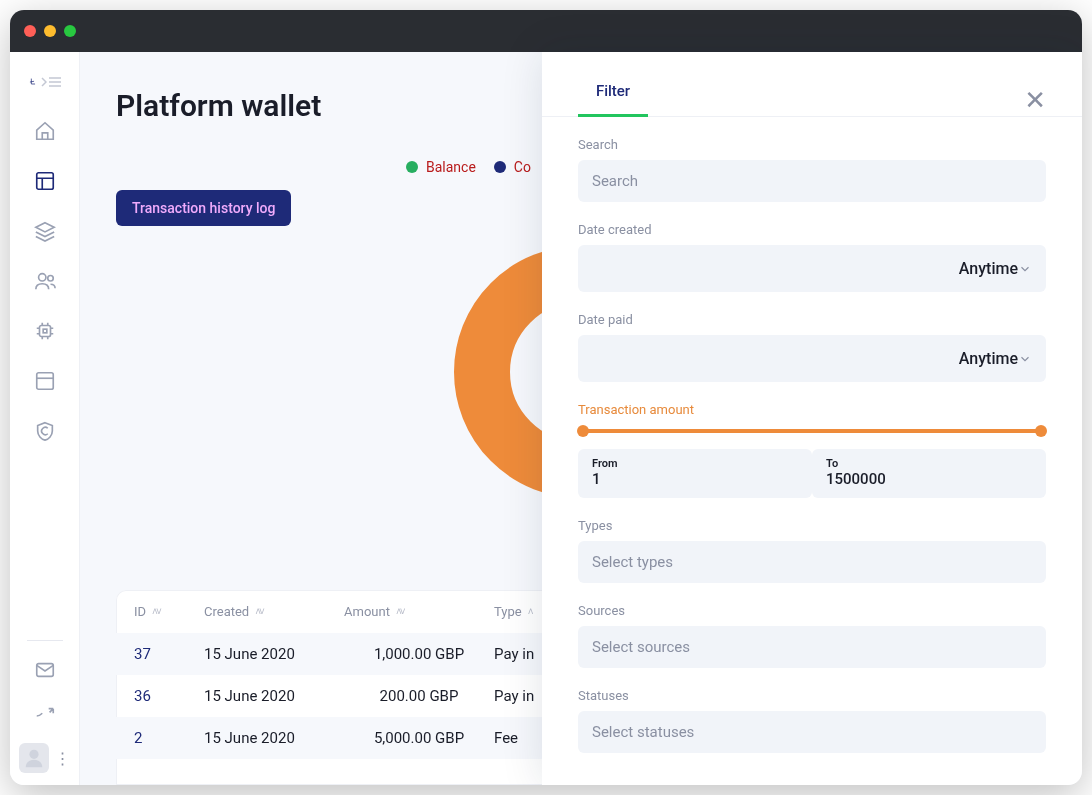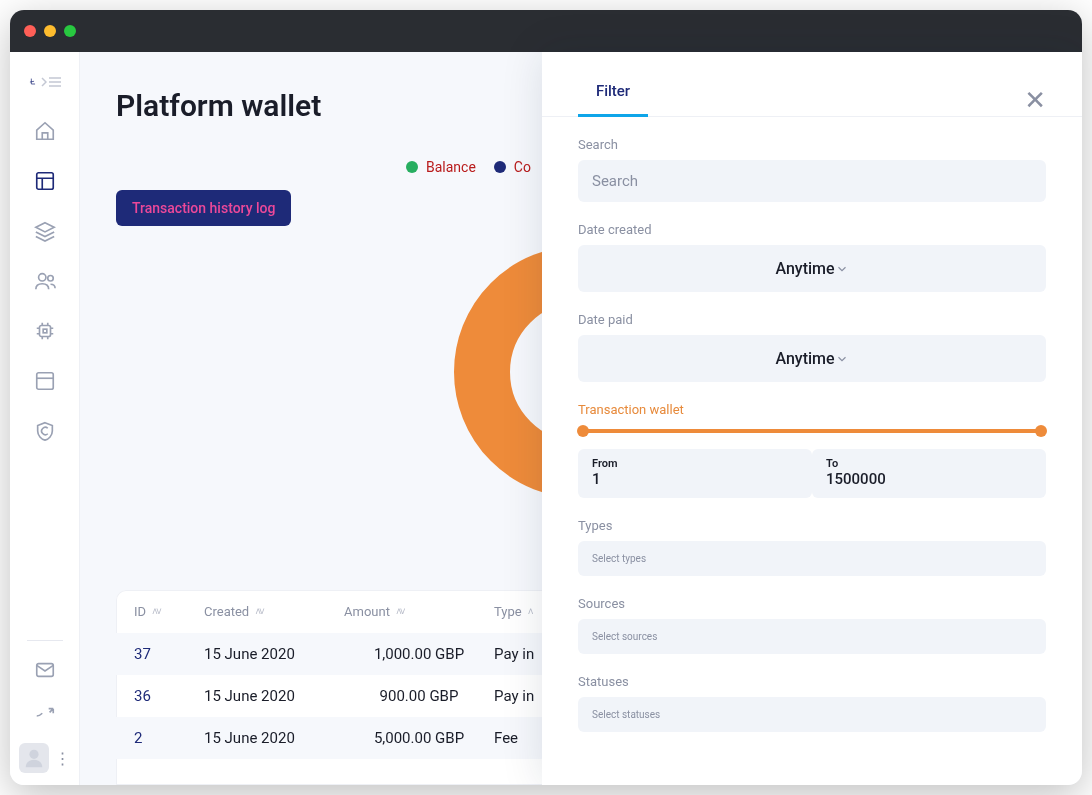--- a/index.html
+++ b/index.html
@@ -42,21 +42,21 @@
   .main { flex: 1; position: relative; padding: 36px 36px 0 36px; }
   .page-title { font-size: 30px; font-weight: 600; color: #1a1d29; margin-bottom: 36px; }
 
   .legend { display:flex; gap: 18px; align-items:center; margin-left: 290px; margin-bottom: 12px; }
   .legend-item { display:flex; align-items:center; gap:8px; font-size:14px; color:#b91c1c; }
   .legend-dot { width:12px; height:12px; border-radius:50%; }
 
   .thl-btn {
     position: absolute;
     top: 138px; left: 36px;
-    background: #1e2a78; color:#ec4899; font-size:14px; font-weight:500;
+    background: #1e2a78; color:#f0abfc; font-size:14px; font-weight:500;
     padding: 10px 16px; border-radius:6px; border:none;
   }
 
   .donut-wrap { position:absolute; top: 180px; left: 360px; width: 280px; height: 280px; }
   .donut-half { position:absolute; inset:0; }
 
   .table { position:absolute; left:0; right:0; bottom:0; height: 195px; background:#fff; border-radius:10px 10px 0 0; box-shadow: 0 0 0 1px #eef0f5 inset; overflow:hidden; }
   .thead { display:flex; padding: 14px 18px; gap: 0; font-size:13px; color:#8a90a2; }
   .th { display:flex; align-items:center; gap:6px; }
   .col-id   { width: 70px; }
@@ -69,39 +69,39 @@
   .trow .col-id a { color:#1e2a78; font-weight:400; text-decoration:none; }
 
   
   .filter-panel {
     position: absolute; top:0; right:0; bottom:0; width: 540px;
     background:#fff; box-shadow: 0 0 40px rgba(20,30,60,0.12);
     padding: 30px 36px 8px 36px;
     overflow:hidden;
   }
   .filter-head { display:flex; align-items:center; justify-content:space-between; }
-  .filter-tab { color:#1e2a78; font-size:15px; font-weight:500; padding-bottom: 14px; border-bottom: 3px solid #0ea5e9; width:70px; text-align:center; }
+  .filter-tab { color:#1e2a78; font-size:15px; font-weight:500; padding-bottom: 14px; border-bottom: 3px solid #22c55e; width:70px; text-align:center; }
   .close-x { color:#8a90a2; font-size:26px; line-height:1; cursor:pointer; }
   .sep { height:1px; background:#eef0f5; margin: -1px -36px 0; }
 
   .fsection { margin-top: 20px; }
   .flabel { font-size:13px; color:#8a90a2; margin-bottom: 8px; }
   .flabel.accent { color:#e78a3b; }
   .finput {
     width:100%; background:#f1f4f9; border:none; border-radius:6px;
     padding: 12px 14px; font-size:15px; color:#1a1d29;
   }
   .finput::placeholder { color:#8a90a2; }
   .fselect {
     width:100%; background:#f1f4f9; border:none; border-radius:6px;
     padding: 14px 14px; font-size:16px; font-weight:500; color:#1a1d29;
-    display:flex; justify-content:center; align-items:center;
+    display:flex; justify-content:flex-end; align-items:center;
   }
   .fselect .chev { color:#8a90a2; }
-  .fbox { background:#f1f4f9; border-radius:6px; padding:12px 14px; font-size:10px; color:#8a90a2; }
+  .fbox { background:#f1f4f9; border-radius:6px; padding:12px 14px; font-size:15px; color:#8a90a2; }
 
   .slider-track { height:4px; background:#ee8b3a; border-radius:4px; position:relative; margin: 12px 0 16px; }
   .slider-handle { position:absolute; top:50%; width:12px; height:12px; background:#ee8b3a; border-radius:50%; transform:translate(-50%,-50%); }
   .range-row { display:flex; }
   .range-cell { flex:1; background:#f1f4f9; border-radius:6px; padding: 8px 14px 10px; }
   .range-cell .rl { font-size:11px; font-weight:600; color:#1a1d29; }
   .range-cell .rv { font-size:15px; color:#1a1d29; font-weight:500; }
 
   svg { display:block; }
 </style>
@@ -255,21 +255,21 @@
         <div id="tbody">
             <div class="trow">
               <div class="col-id"><a href="#">37</a></div>
               <div class="col-created">15 June 2020</div>
               <div class="col-amount">1,000.00 GBP</div>
               <div class="col-type">Pay in</div>
             </div>
             <div class="trow">
               <div class="col-id"><a href="#">36</a></div>
               <div class="col-created">15 June 2020</div>
-              <div class="col-amount">900.00 GBP</div>
+              <div class="col-amount">200.00 GBP</div>
               <div class="col-type">Pay in</div>
             </div>
             <div class="trow">
               <div class="col-id"><a href="#">2</a></div>
               <div class="col-created">15 June 2020</div>
               <div class="col-amount">5,000.00 GBP</div>
               <div class="col-type">Fee</div>
             </div>
           </div>
       </div>
@@ -305,21 +305,21 @@
           <span>Anytime</span>
           <span class="chev">
             <svg width="14" height="14" viewBox="0 0 24 24" fill="none" stroke="currentColor" stroke-width="2">
                 <path d="M6 9 L12 15 L18 9"></path>
               </svg>
           </span>
         </div>
       </div>
 
       <div class="fsection">
-        <div class="flabel accent">Transaction wallet</div>
+        <div class="flabel accent">Transaction amount</div>
         <div class="slider-track">
           <div class="slider-handle" style="left:1%"></div>
           <div class="slider-handle" style="left:99%"></div>
         </div>
         <div class="range-row">
           <div class="range-cell">
             <div class="rl">From</div>
             <div class="rv">1</div>
           </div>
           <div class="range-cell">

